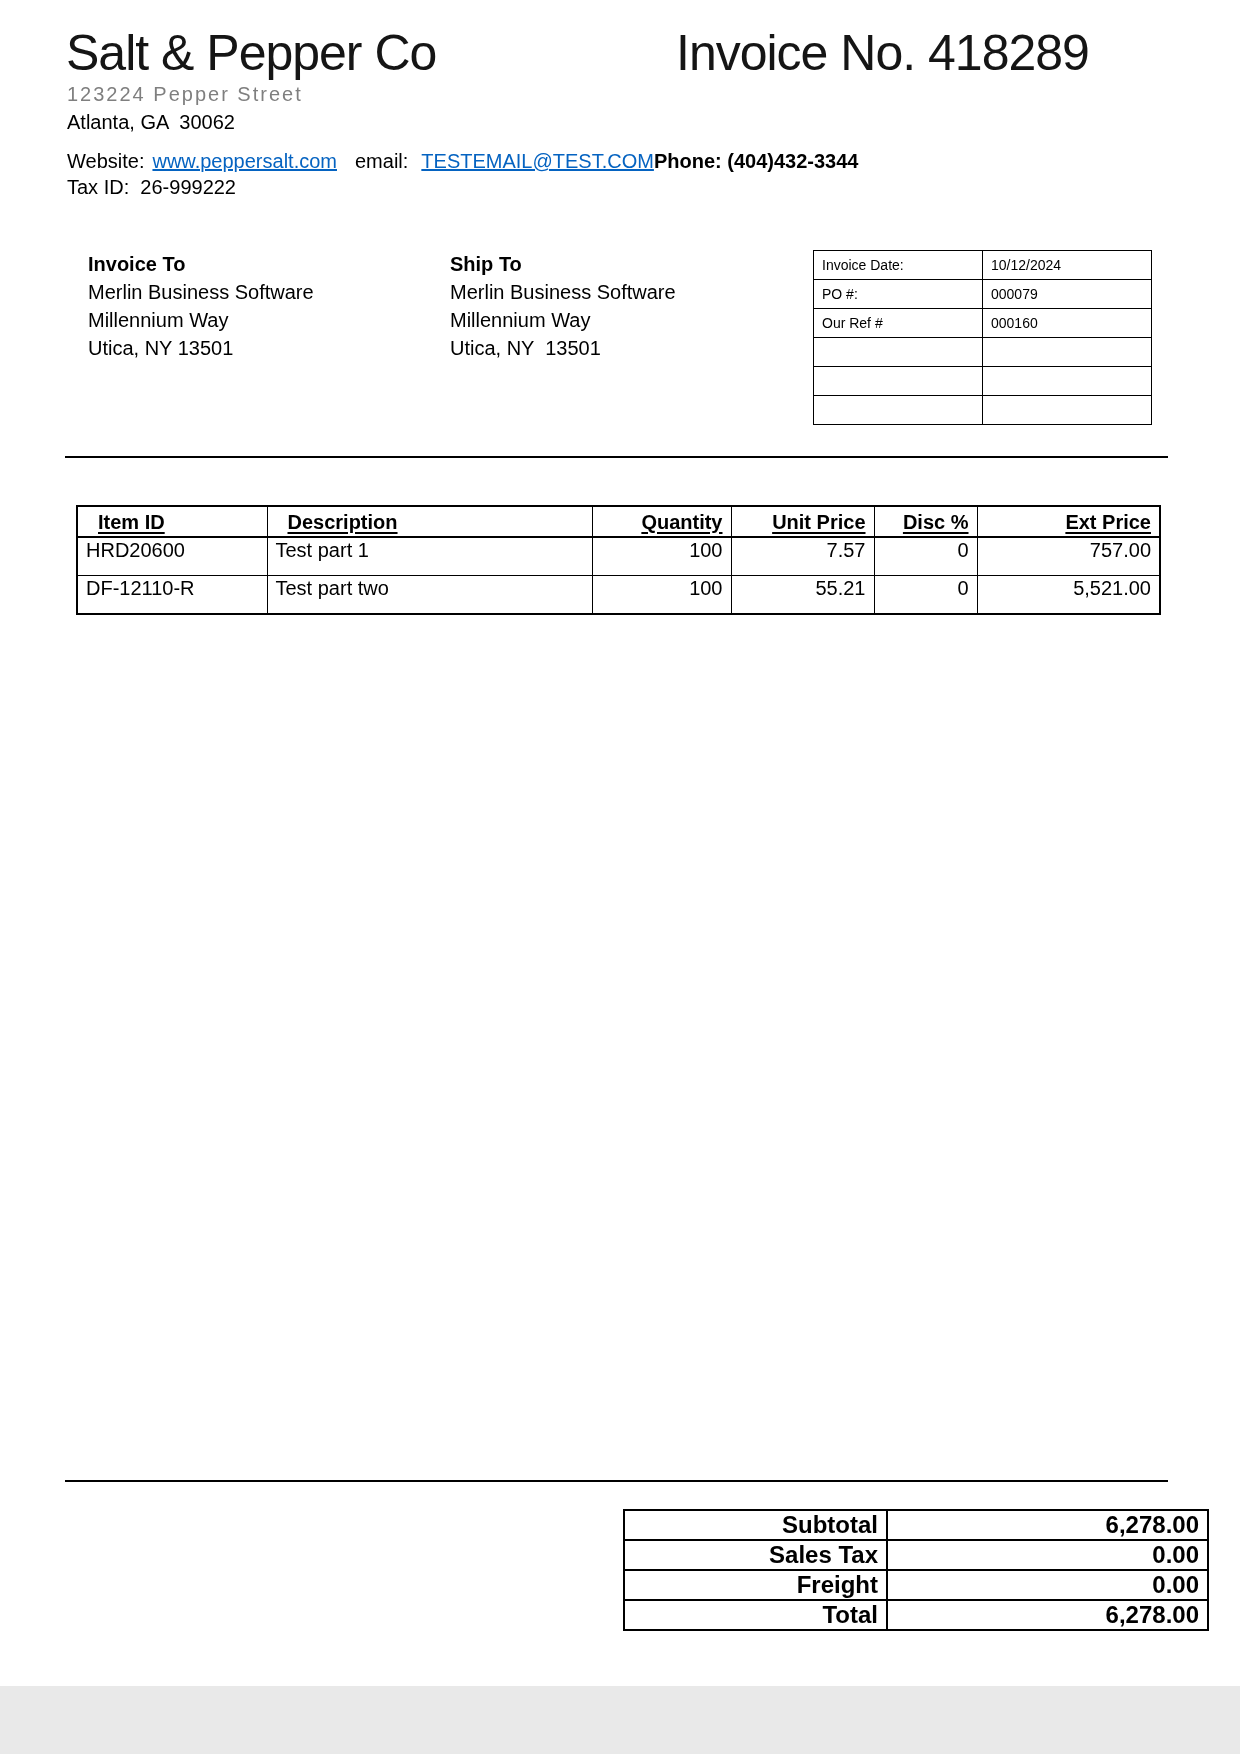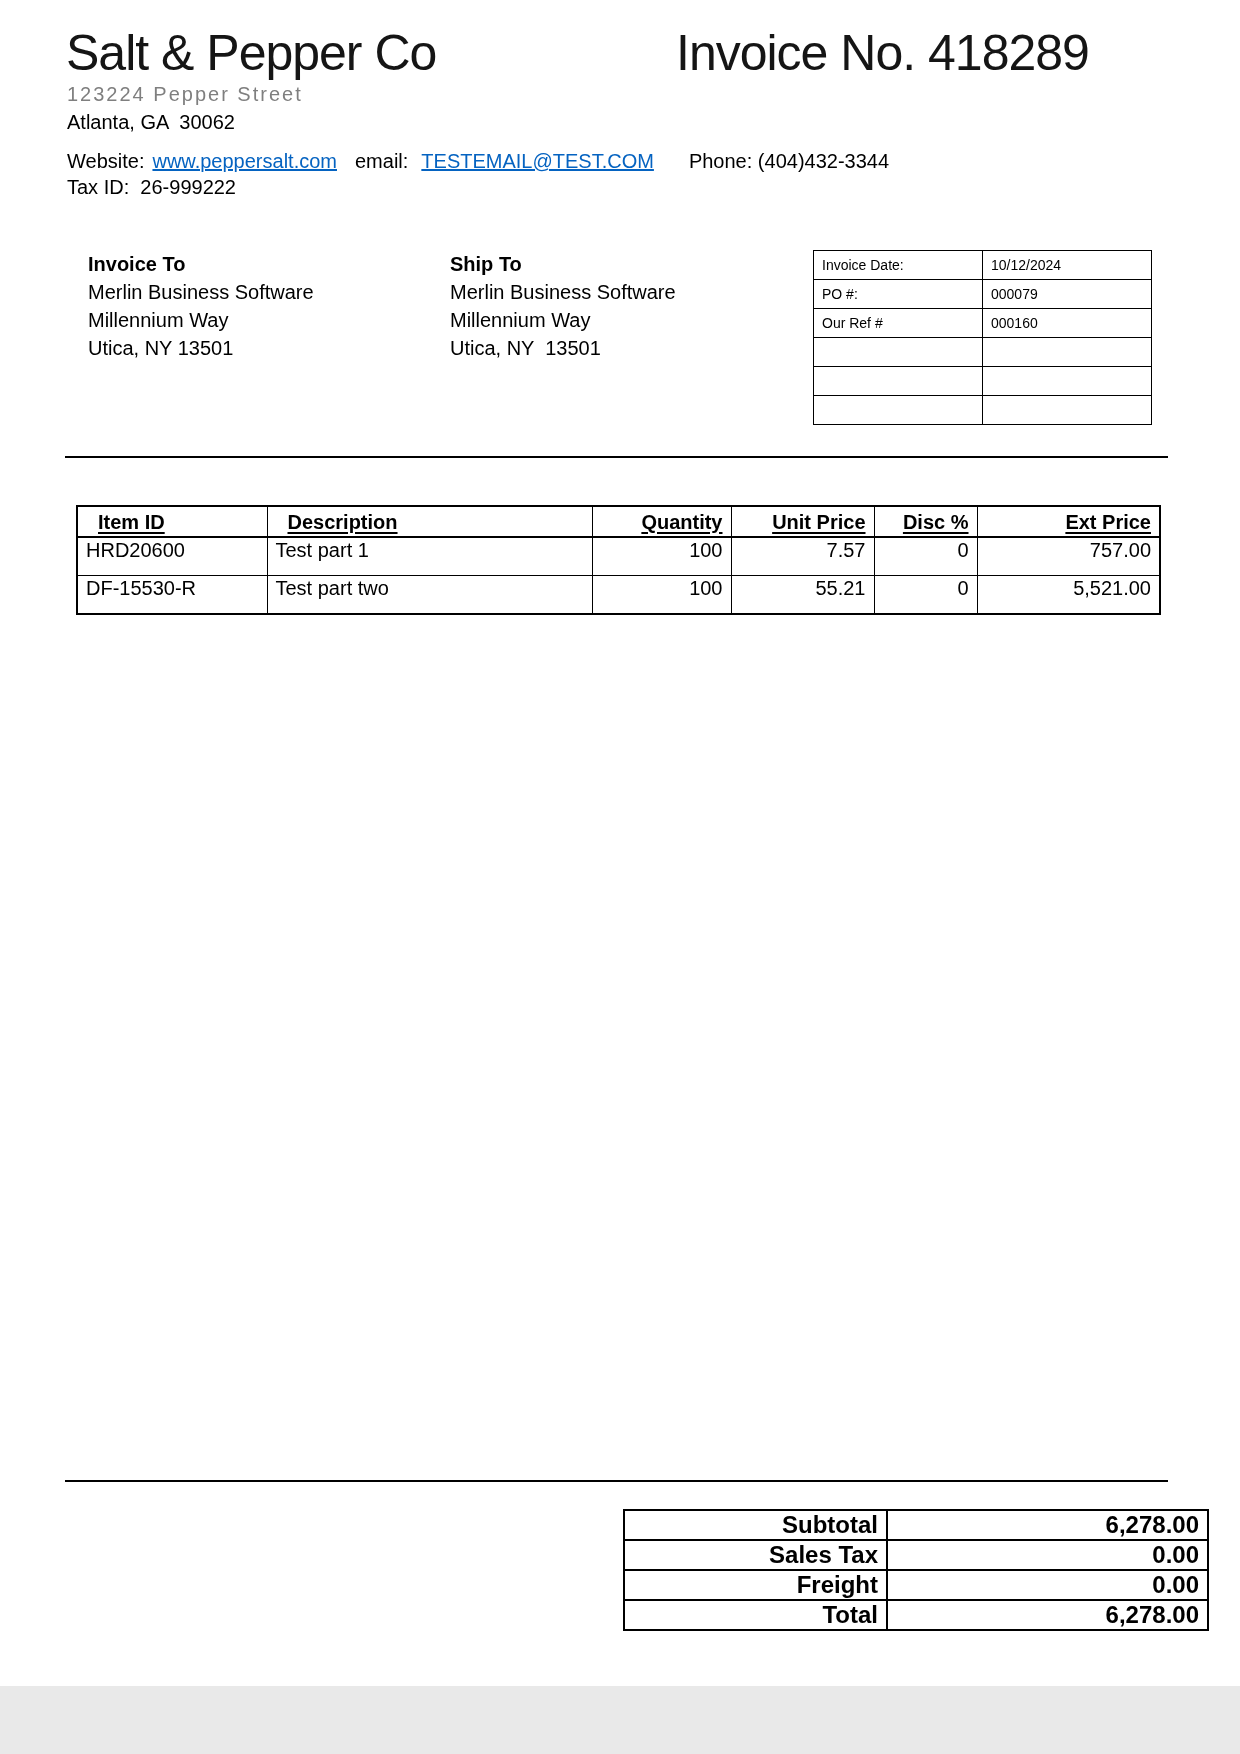--- a/index.html
+++ b/index.html
@@ -35,21 +35,21 @@
     font-size:20px; white-space:pre;
   }
   .contact{
     left:67px; top:150px;
     font-size:20px; white-space:nowrap;
   }
   .contact .lbl{margin-right:8px;margin-top:20px;}
   .contact a{color:#0563C1; text-decoration:underline;}
   .gap-md{margin-left:18px;}
   .gap-sm{margin-left:5px;}
-  .gap-lg{margin-left:35px;}
+  .gap-lg{font-weight:bold;}
   .taxid{
     left:67px; top:176px;
     font-size:20px; white-space:pre;
   }
 
   
   .party{top:250px; font-size:20px; line-height:28px;}
   .party-invoice{left:88px;}
   .party-ship{left:450px;}
   .party .party-title{font-weight:bold;}
@@ -213,21 +213,21 @@
     <tbody>
       <tr>
         <td>HRD20600</td>
         <td>Test part 1</td>
         <td class="num">100</td>
         <td class="num">7.57</td>
         <td class="num">0</td>
         <td class="num">757.00</td>
       </tr>
       <tr>
-        <td>DF-15530-R</td>
+        <td>DF-12110-R</td>
         <td>Test part two</td>
         <td class="num">100</td>
         <td class="num">55.21</td>
         <td class="num">0</td>
         <td class="num">5,521.00</td>
       </tr>
     </tbody>
   </table>
 
   <div class="abs rule rule2"></div>

